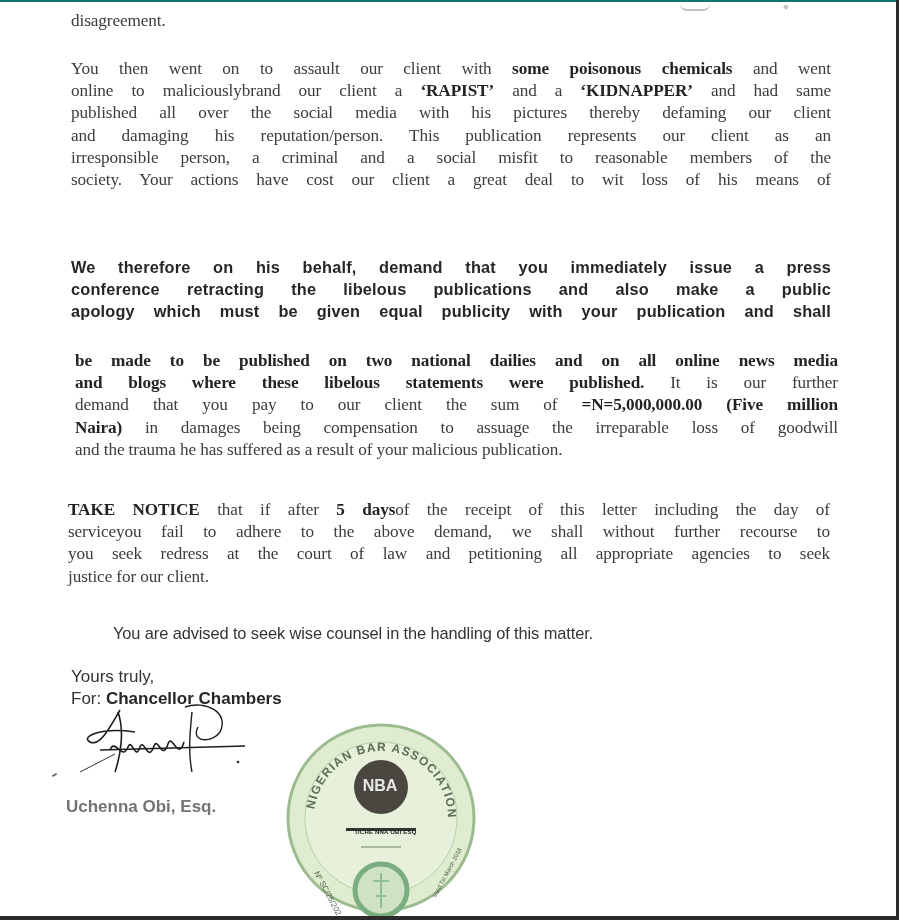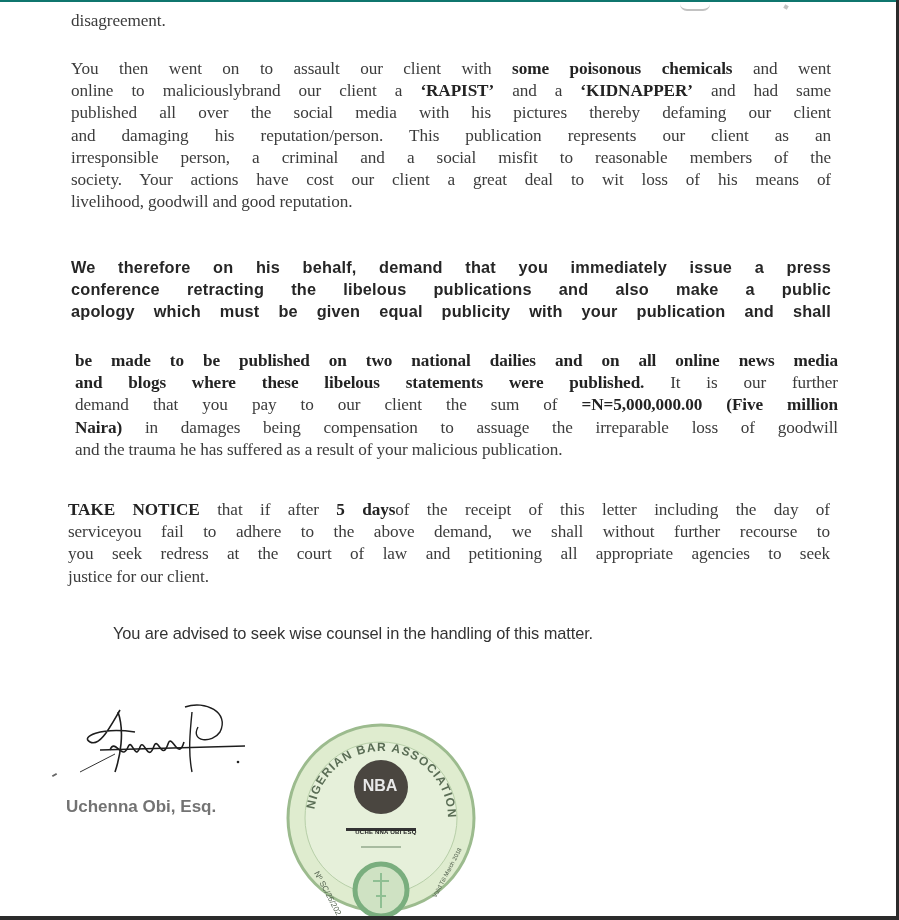--- a/index.html
+++ b/index.html
@@ -84,21 +84,20 @@
     <span class="line last">disagreement.</span>
   </div>
 
   <div class="para" id="p-assault">
       <span class="line"><span>You then went on to assault our client with </span><b>some poisonous chemicals</b><span> and went</span></span>
       <span class="line"><span>online to maliciouslybrand our client a </span><b>‘RAPIST’</b><span> and a </span><b>‘KIDNAPPER’</b><span> and had same</span></span>
       <span class="line"><span>published all over the social media with his pictures thereby defaming our client</span></span>
       <span class="line"><span>and damaging his reputation/person. This publication represents our client as an</span></span>
       <span class="line"><span>irresponsible person, a criminal and a social misfit to reasonable members of the</span></span>
       <span class="line"><span>society. Your actions have cost our client a great deal to wit loss of his means of</span></span>
-      <span class="line last"><span>livelihood, goodwill and good reputation.</span></span>
     </div>
 
   <div class="para bold-para" id="p-demand">
     <span class="line">We therefore on his behalf, demand that you immediately issue a press</span>
     <span class="line">conference retracting the libelous publications and also make a public</span>
     <span class="line">apology which must be given equal publicity with your publication and shall</span>
   </div>
 
   <div class="para" id="p-publish">
       <span class="line"><b>be made to be published on two national dailies and on all online news media</b></span>
@@ -112,20 +111,24 @@
       <span class="line"><b>TAKE NOTICE</b><span> that if after </span><b>5 days</b><span>of the receipt of this letter including the day of</span></span>
       <span class="line"><span>serviceyou fail to adhere to the above demand, we shall without further recourse to</span></span>
       <span class="line"><span>you seek redress at the court of law and petitioning all appropriate agencies to seek</span></span>
       <span class="line last"><span>justice for our client.</span></span>
     </div>
 
   <div class="para sans" id="p-advised" style="font-size:16.4px;color:#333;">
     <span>You are advised to seek wise counsel in the handling of this matter.</span>
   </div>
 
+  <div id="closing">
+    <div>Yours truly,</div>
+    <div><span>For: </span><span class="firm">Chancellor Chambers</span></div>
+  </div>
 
   <svg class="signature" viewBox="0 0 170 80">
     <path d="M40 8 C30 25, 20 45, 10 40 C0 35, 20 25, 55 30" fill="none" stroke="#1d1d1d" stroke-width="1.6"></path>
     <path d="M38 10 C45 30, 40 55, 35 70" fill="none" stroke="#1d1d1d" stroke-width="1.6"></path>
     <path d="M30 48 C35 35, 42 60, 48 45 C52 35, 55 60, 60 45 C64 35, 68 62, 74 44 C78 34, 82 60, 88 42 C92 30, 98 60, 104 40" fill="none" stroke="#1d1d1d" stroke-width="1.6"></path>
     <path d="M105 5 C125 -2, 150 10, 140 30 C132 42, 110 40, 118 25" fill="none" stroke="#1d1d1d" stroke-width="1.4"></path>
     <path d="M112 10 C110 30, 108 50, 112 70" fill="none" stroke="#1d1d1d" stroke-width="1.4"></path>
     <path d="M20 48 L165 44" fill="none" stroke="#1d1d1d" stroke-width="1.3"></path>
     <path d="M0 70 L35 52" fill="none" stroke="#333" stroke-width="1"></path>
     <circle cx="158" cy="60" r="1.3" fill="#222"></circle>

